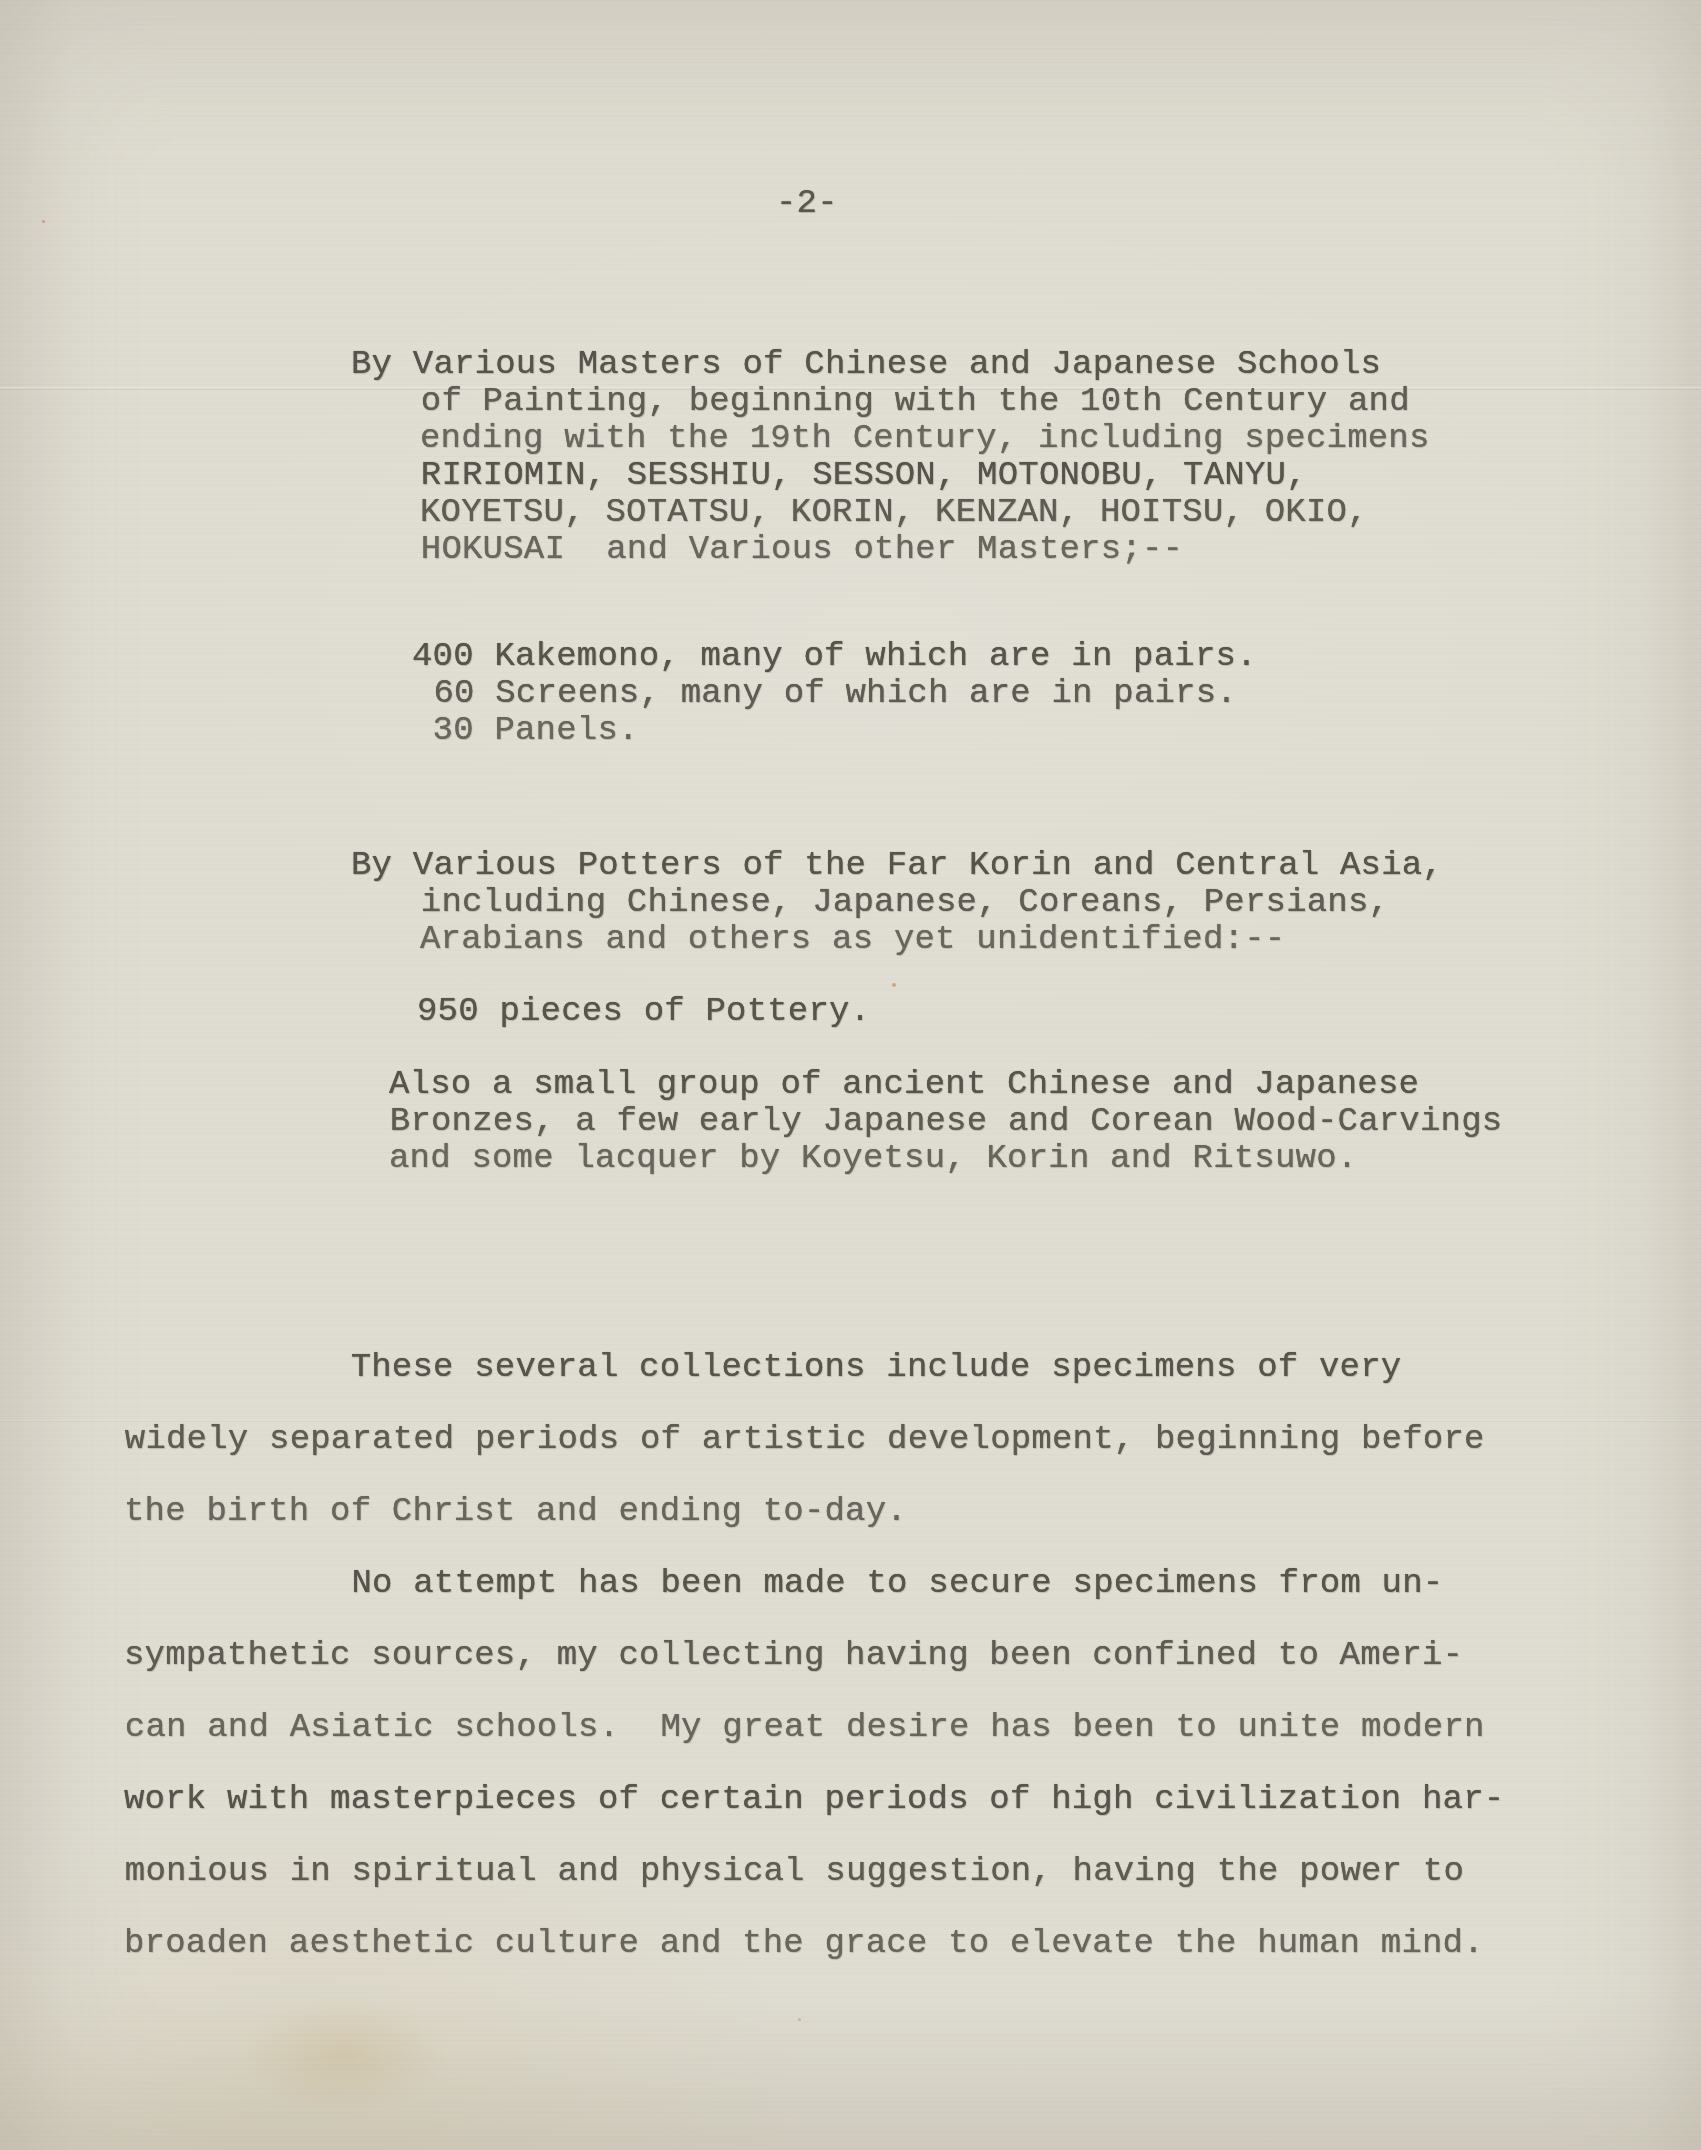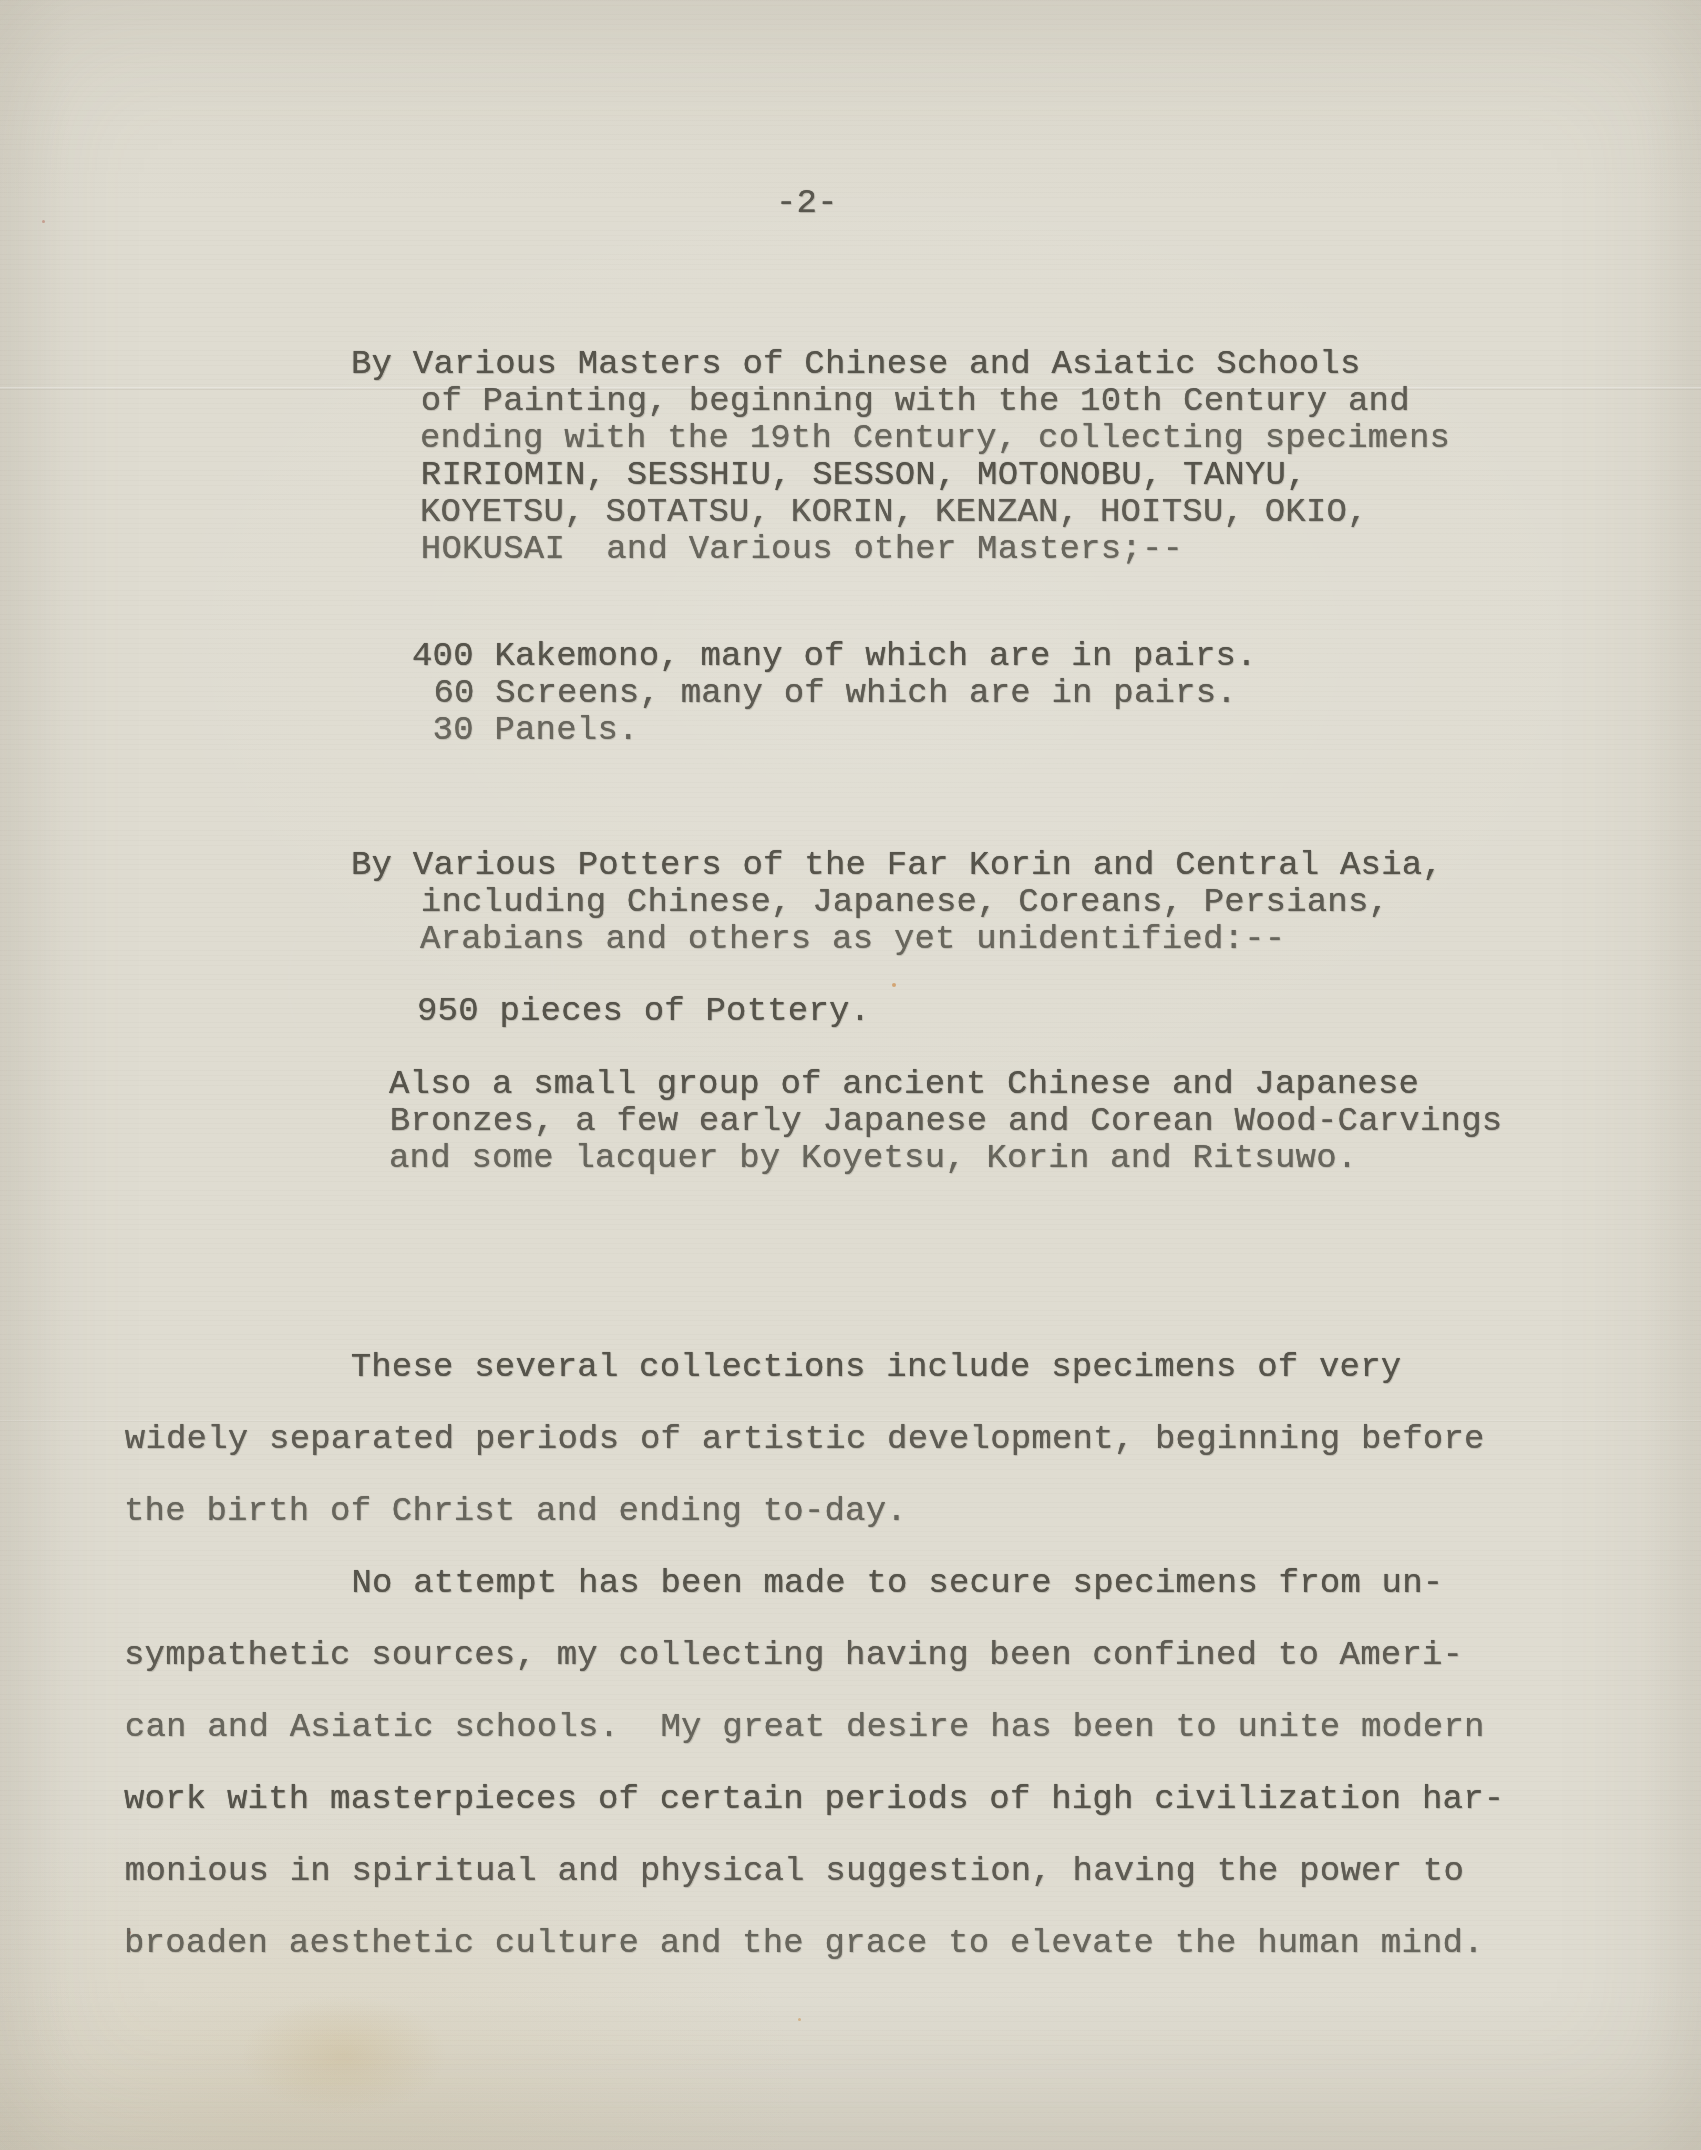--- a/index.html
+++ b/index.html
@@ -63,23 +63,23 @@
 <div class="watermark"></div>
 <div class="stain stain-bottom"></div>
 <div class="speck speck-1"></div>
 <div class="speck speck-2"></div>
 <div class="speck speck-3"></div>
 <div class="speck speck-4"></div>
 
 <div class="pagenum ink">-2-</div>
 
 <div class="block block-a ink">
-  <div class="tline">By Various Masters of Chinese and Asiatic Schools</div>
+  <div class="tline">By Various Masters of Chinese and Japanese Schools</div>
   <div class="tline cont">of Painting, beginning with the 10th Century and</div>
-  <div class="tline cont">ending with the 19th Century, collecting specimens</div>
+  <div class="tline cont">ending with the 19th Century, including specimens</div>
   <div class="tline cont">RIRIOMIN, SESSHIU, SESSON, MOTONOBU, TANYU,</div>
   <div class="tline cont">KOYETSU, SOTATSU, KORIN, KENZAN, HOITSU, OKIO,</div>
   <div class="tline cont">HOKUSAI  and Various other Masters;--</div>
 </div>
 
 <div class="block block-list ink">
   <div class="tline">400 Kakemono, many of which are in pairs.</div>
   <div class="tline"> 60 Screens, many of which are in pairs.</div>
   <div class="tline"> 30 Panels.</div>
 </div>

